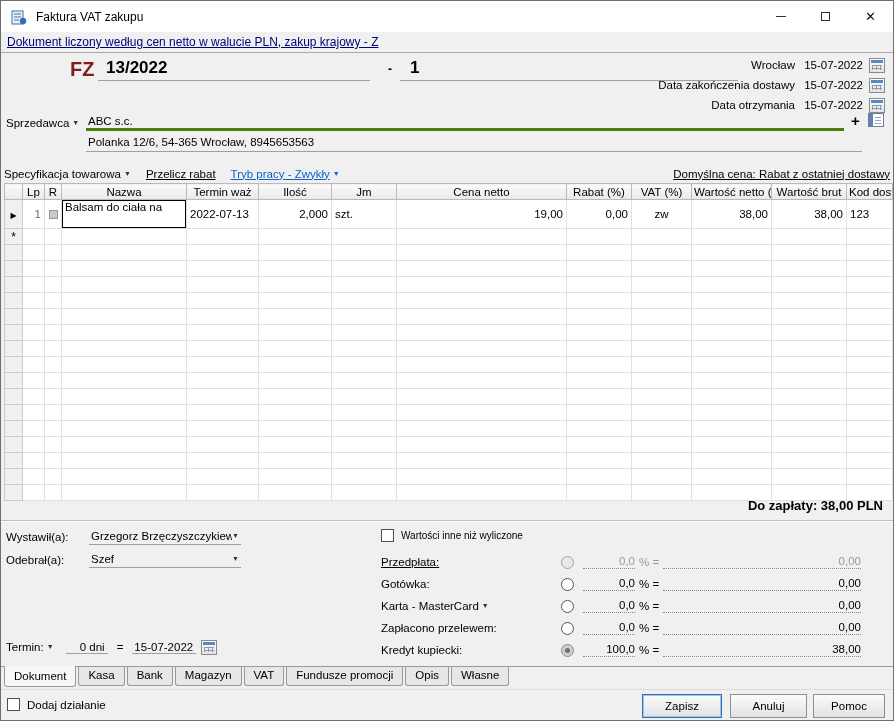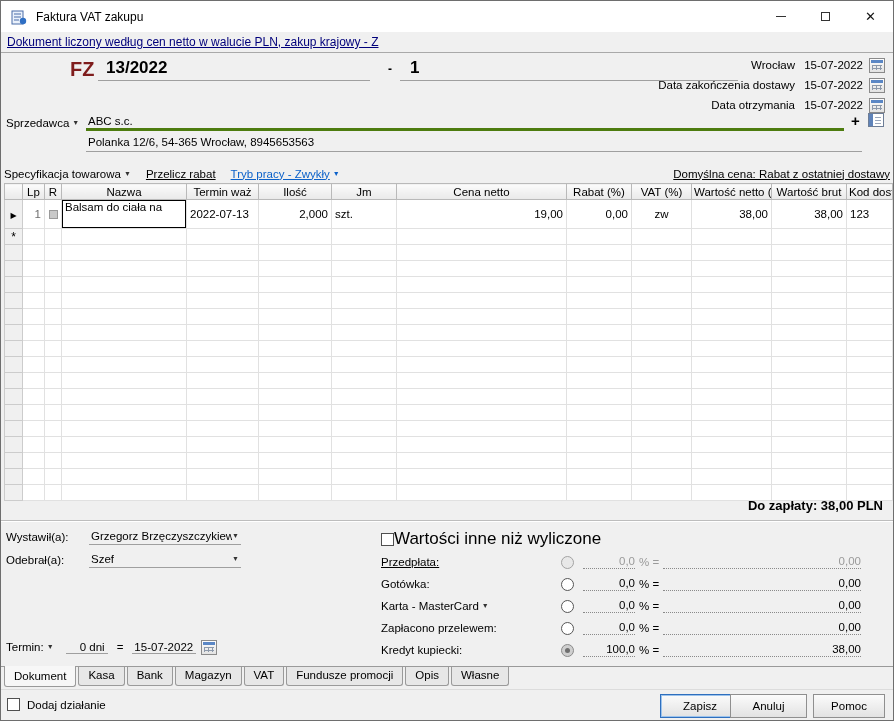--- a/index.html
+++ b/index.html
@@ -85,21 +85,21 @@
   .issuer-combo { left:88px; top:526px; width:152px; }
   .receiver-combo { left:88px; top:549px; width:152px;gap:24px; }
   .combo-text { overflow:hidden; white-space:nowrap; }
 
   .term-row { position:absolute; left:5px; top:636px; display:flex; align-items:center; height:20px; font-size:11.5px; }
   .term-days { width:42px; text-align:right; border-bottom:1px solid #9f9f9f; margin-left:12px; padding:1px 3px 0 0; }
   .term-eq { margin:0 9px; }
   .term-date { width:64px; border-bottom:1px solid #9f9f9f; padding:1px 0 0 2px; margin-right:5px; }
 
   
-  .othervals-row { position:absolute; left:380px; top:528px; display:flex; align-items:center; font-size:17px; }
+  .othervals-row { position:absolute; left:380px; top:528px; display:flex; align-items:center; gap:7px; font-size:10px; }
   .checkbox { width:13px; height:13px; border:1px solid #4f4f4f; background:#fff; display:inline-block; }
   .pay-area { position:absolute; left:380px; top:550px; right:32px; }
   .pay-row { display:flex; align-items:center; height:22px; font-size:11.5px; }
   .pay-label { width:180px; overflow:hidden; white-space:nowrap; }
   .radio { width:13px; height:13px; border:1px solid #565656; border-radius:50%; background:#fff; margin-right:9px; flex:none; position:relative; }
   .pay-pct { width:52px; text-align:right; border-bottom:1px dotted #8a8a8a; padding-bottom:1px; }
   .pay-sfx { margin:0 4px 0 4px; }
   .pay-amt { flex:1; text-align:right; border-bottom:1px dotted #8a8a8a; padding-bottom:1px; }
   .pay-row.disabled .pay-pct, .pay-row.disabled .pay-sfx, .pay-row.disabled .pay-amt { color:#9a9a9a; }
   .pay-row.disabled .radio { background:#e8e8e8; border-color:#a3a3a3; }
@@ -110,21 +110,21 @@
   .tabs { position:absolute; top:665px; left:0; right:0; height:23px; border-top:1px solid #9a9a9a; display:flex; align-items:flex-start; padding-left:3px; background:#f0f0f0; }
   .tab { border:1px solid #9a9a9a; border-top:none; background:#e7e7e7; height:18px; padding:2px 9px 16px; font-size:11.5px; margin-right:2px; border-radius:0 0 3px 3px; white-space:nowrap; }
   .tab.active { background:#f7f7f7; height:21px; margin-top:-1px; padding-top:4px; }
 
   
   .bottom-bar { position:absolute; top:688px; left:0; right:0; bottom:0; border-top:1px solid #dcdcdc; }
   .addaction-row { position:absolute; left:6px; top:8px; display:flex; align-items:center; gap:7px; font-size:11.5px; }
   .combo-box { position:absolute; left:372px; top:5px; width:267px; height:22px; border:1px solid #767676; background:#fff; display:flex; align-items:center; padding:0 7px; font-size:11.5px; }
   .combo-box .dd { margin-left:auto; }
   .btn { position:absolute; top:4px; height:24px; border:1px solid #8f8f8f; background:linear-gradient(#fbfbfb,#e2e2e2); font-size:11.5px; text-align:center; line-height:22px; }
-  .btn-save { left:659px; width:80px; border-color:#2f6fbe; box-shadow:inset 0 0 0 1px #9cc3ec; }
+  .btn-save { left:641px; width:80px; border-color:#2f6fbe; box-shadow:inset 0 0 0 1px #9cc3ec; }
   .btn-cancel { left:729px; width:77px; }
   .btn-help { left:812px; width:72px; }
 </style>
 </head>
 <body>
 
 <div class="titlebar">
   <svg class="app-icon" viewBox="0 0 16 16">
     <rect x="1" y="2" width="11" height="13" fill="#eaf1fb" stroke="#4a6da8"></rect>
     <path d="M3 5h7M3 8h7M3 11h5" stroke="#4a6da8" fill="none"></path>

